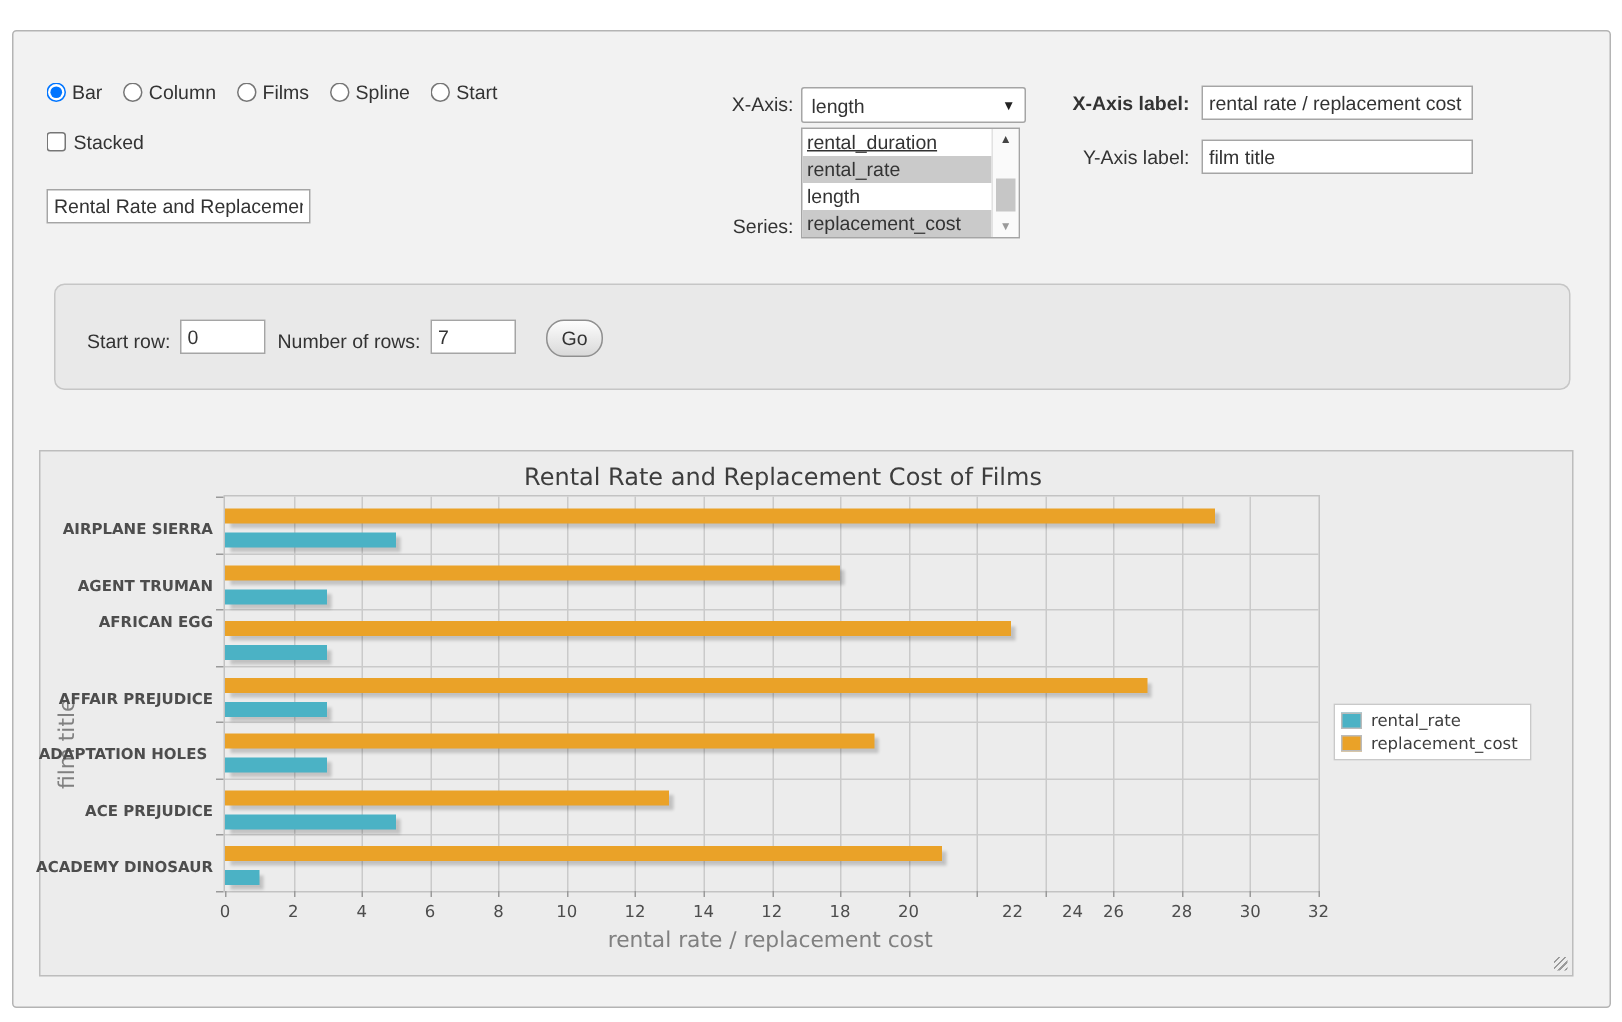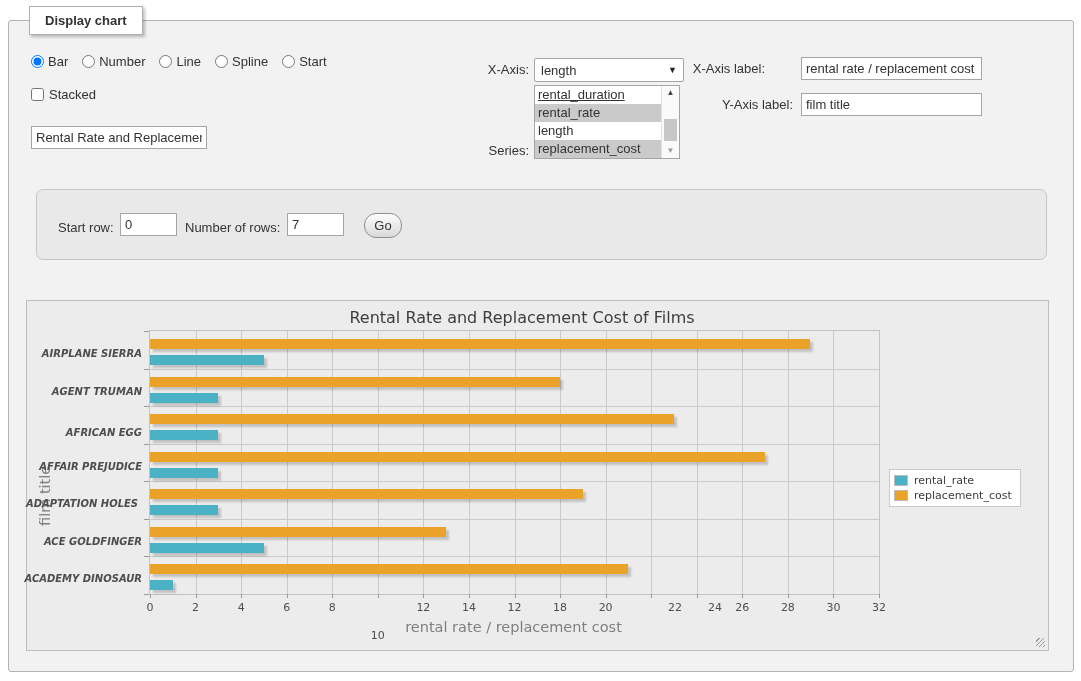--- a/index.html
+++ b/index.html
@@ -48,54 +48,53 @@
   .chart-title{position:absolute;left:0;top:7px;width:990px;text-align:center;
                font-size:16px;color:#3d3d3d;}
   .plot{position:absolute;left:122px;top:29px;width:729px;height:263px;
         border:1px solid #c3c3c3;}
   .gridline-v{position:absolute;top:0;width:1px;height:100%;background:#cacaca;}
   .gridline-h{position:absolute;left:0;width:100%;height:1px;background:#cacaca;}
   .tickmark-x{position:absolute;width:1px;height:4px;background:#9a9a9a;top:100%;}
   .tickmark-y{position:absolute;width:5px;height:1px;background:#9a9a9a;left:-6px;}
   .bar{position:absolute;height:10px;box-shadow:3px 3px 2px rgba(0,0,0,0.18);}
   .cat-label{position:absolute;left:-128px;width:120px;text-align:right;font-size:10px;
-             font-weight:bold;color:#4d4d4d;white-space:nowrap;font-style:italic;}
+             font-weight:bold;color:#4d4d4d;white-space:nowrap;}
   .x-tick-label{position:absolute;top:270px;width:30px;margin-left:-15px;text-align:center;
                 font-size:11px;color:#4d4d4d;}
   .x-axis-title{position:absolute;left:122px;top:318px;width:729px;text-align:center;
                 font-size:14.5px;color:#808080;}
   .y-axis-title{position:absolute;left:10px;top:100px;height:125px;display:flex;align-items:center;
                 writing-mode:vertical-rl;transform:rotate(180deg);font-size:14.5px;color:#808080;}
   .chart-legend{position:absolute;left:862px;top:168px;background:#fff;border:1px solid #c9c9c9;
                 padding:3px 8px 3px 4px;}
   .legend-row{display:flex;align-items:center;gap:6px;height:15px;}
   .legend-swatch{width:14px;height:11px;border:1px solid #bbb;box-sizing:border-box;}
   .legend-label{font-size:11px;color:#3d3d3d;white-space:nowrap;}
   .resize-grip{position:absolute;right:3px;bottom:3px;width:9px;height:9px;
                background:repeating-linear-gradient(135deg,transparent 0 2px,#9a9a9a 2px 3px);}
 </style>
 </head>
 <body>
 
 <div class="page">
   <div class="fieldset">
-    <div class="legendbox">Display chart</div>
 
     <div class="radio-row">
         <label>
           <input type="radio" name="ctype" checked="" style="">
           <span>Bar</span>
         </label>
         <label>
           <input type="radio" name="ctype" style="">
-          <span>Number</span>
-        </label>
-        <label>
-          <input type="radio" name="ctype" style="">
-          <span>Line</span>
+          <span>Column</span>
+        </label>
+        <label>
+          <input type="radio" name="ctype" style="">
+          <span>Films</span>
         </label>
         <label>
           <input type="radio" name="ctype" style="">
           <span>Spline</span>
         </label>
         <label>
           <input type="radio" name="ctype" style="">
           <span>Start</span>
         </label>
       </div>
@@ -121,21 +120,21 @@
           <div class="lb-item" style="position: static;">length</div>
           <div class="lb-item sel" style="position: static;">replacement_cost</div>
         </div>
       <div class="lb-scroll">
         <span class="sb-btn" style="top:0;">▲</span>
         <span class="sb-thumb"></span>
         <span class="sb-btn" style="bottom:0;top:auto;color:#9a9a9a;">▼</span>
       </div>
     </div>
 
-    <div class="flabel" style="left:656px;top:40px;width:100px;">X-Axis label:</div>
+    <div class="flabel" style="left:684px;top:40px;width:100px;font-weight:bold;">X-Axis label:</div>
     <input class="tinput" style="left: 792px; top: 36px; width: 181px; height: 23px;" value="rental rate / replacement cost">
 
     <div class="flabel" style="left:684px;top:76px;width:100px;">Y-Axis label:</div>
     <input class="tinput" style="left: 792px; top: 72px; width: 181px; height: 23px;" value="film title">
 
     <div class="rows-panel">
       <div class="flabel" style="left:21px;top:30px;width:75px;text-align:left;">Start row:</div>
       <input class="tinput" style="left: 83px; top: 23px; width: 57px; height: 23px;" value="0">
       <div class="flabel" style="left:148px;top:30px;width:110px;text-align:left;">Number of rows:</div>
       <input class="tinput" style="left: 250px; top: 23px; width: 57px; height: 23px;" value="7">
@@ -155,21 +154,21 @@
           <div class="tickmark-x" style="left: 91.125px;"></div>
           <div class="x-tick-label" style="left: 91.125px;">4</div>
           <div class="gridline-v" style="left: 136.688px;"></div>
           <div class="tickmark-x" style="left: 136.688px;"></div>
           <div class="x-tick-label" style="left: 136.688px;">6</div>
           <div class="gridline-v" style="left: 182.25px;"></div>
           <div class="tickmark-x" style="left: 182.25px;"></div>
           <div class="x-tick-label" style="left: 182.25px;">8</div>
           <div class="gridline-v" style="left: 227.812px;"></div>
           <div class="tickmark-x" style="left: 227.812px;"></div>
-          <div class="x-tick-label" style="left: 227.812px; margin-top: 28px;">10</div>
+          <div class="x-tick-label" style="left: 227.812px;">10</div>
           <div class="gridline-v" style="left: 273.375px;"></div>
           <div class="tickmark-x" style="left: 273.375px;"></div>
           <div class="x-tick-label" style="left: 273.375px;">12</div>
           <div class="gridline-v" style="left: 318.938px;"></div>
           <div class="tickmark-x" style="left: 318.938px;"></div>
           <div class="x-tick-label" style="left: 318.938px;">14</div>
           <div class="gridline-v" style="left: 364.5px;"></div>
           <div class="tickmark-x" style="left: 364.5px;"></div>
           <div class="x-tick-label" style="left: 364.5px;">12</div>
           <div class="gridline-v" style="left: 410.062px;"></div>
@@ -210,30 +209,30 @@
           <div class="tickmark-y" style="top: 225px;"></div>
           <div class="tickmark-y" style="top: 263px;"></div>
           <div class="bar" style="left: 0px; top: 8px; width: 660.428px; background: rgb(234, 162, 40);"></div>
           <div class="bar" style="left: 0px; top: 24px; width: 113.678px; background: rgb(75, 178, 197);"></div>
           <div class="cat-label" style="top: 17px;">AIRPLANE SIERRA</div>
           <div class="bar" style="left: 0px; top: 45.5714px; width: 409.835px; background: rgb(234, 162, 40);"></div>
           <div class="bar" style="left: 0px; top: 61.5714px; width: 68.1159px; background: rgb(75, 178, 197);"></div>
           <div class="cat-label" style="top: 54.5714px;">AGENT TRUMAN</div>
           <div class="bar" style="left: 0px; top: 83.1429px; width: 523.741px; background: rgb(234, 162, 40);"></div>
           <div class="bar" style="left: 0px; top: 99.1429px; width: 68.1159px; background: rgb(75, 178, 197);"></div>
-          <div class="cat-label" style="top: 96px;">AFRICAN EGG</div>
+          <div class="cat-label" style="top: 79px;">AFRICAN EGG</div>
           <div class="bar" style="left: 0px; top: 120.714px; width: 614.866px; background: rgb(234, 162, 40);"></div>
           <div class="bar" style="left: 0px; top: 136.714px; width: 68.1159px; background: rgb(75, 178, 197);"></div>
           <div class="cat-label" style="top: 129.714px;">AFFAIR PREJUDICE</div>
           <div class="bar" style="left: 0px; top: 158.286px; width: 432.616px; background: rgb(234, 162, 40);"></div>
           <div class="bar" style="left: 0px; top: 174.286px; width: 68.1159px; background: rgb(75, 178, 197);"></div>
           <div class="cat-label" style="top: 167.286px; text-align: center;">ADAPTATION HOLES</div>
           <div class="bar" style="left: 0px; top: 195.857px; width: 295.928px; background: rgb(234, 162, 40);"></div>
           <div class="bar" style="left: 0px; top: 211.857px; width: 113.678px; background: rgb(75, 178, 197);"></div>
-          <div class="cat-label" style="top: 204.857px;">ACE GOLDFINGER</div>
+          <div class="cat-label" style="top: 204.857px;">ACE PREJUDICE</div>
           <div class="bar" style="left: 0px; top: 233.429px; width: 478.178px; background: rgb(234, 162, 40);"></div>
           <div class="bar" style="left: 0px; top: 249.429px; width: 22.5534px; background: rgb(75, 178, 197);"></div>
           <div class="cat-label" style="top: 242.429px;">ACADEMY DINOSAUR</div>
         </div>
       <div class="x-axis-title">rental rate / replacement cost</div>
       <div class="chart-legend">
           <div class="legend-row" style="position: static;">
             <div class="legend-swatch" style="position: static; background: rgb(75, 178, 197);"></div>
             <div class="legend-label" style="position: static;">rental_rate</div>
           </div>

